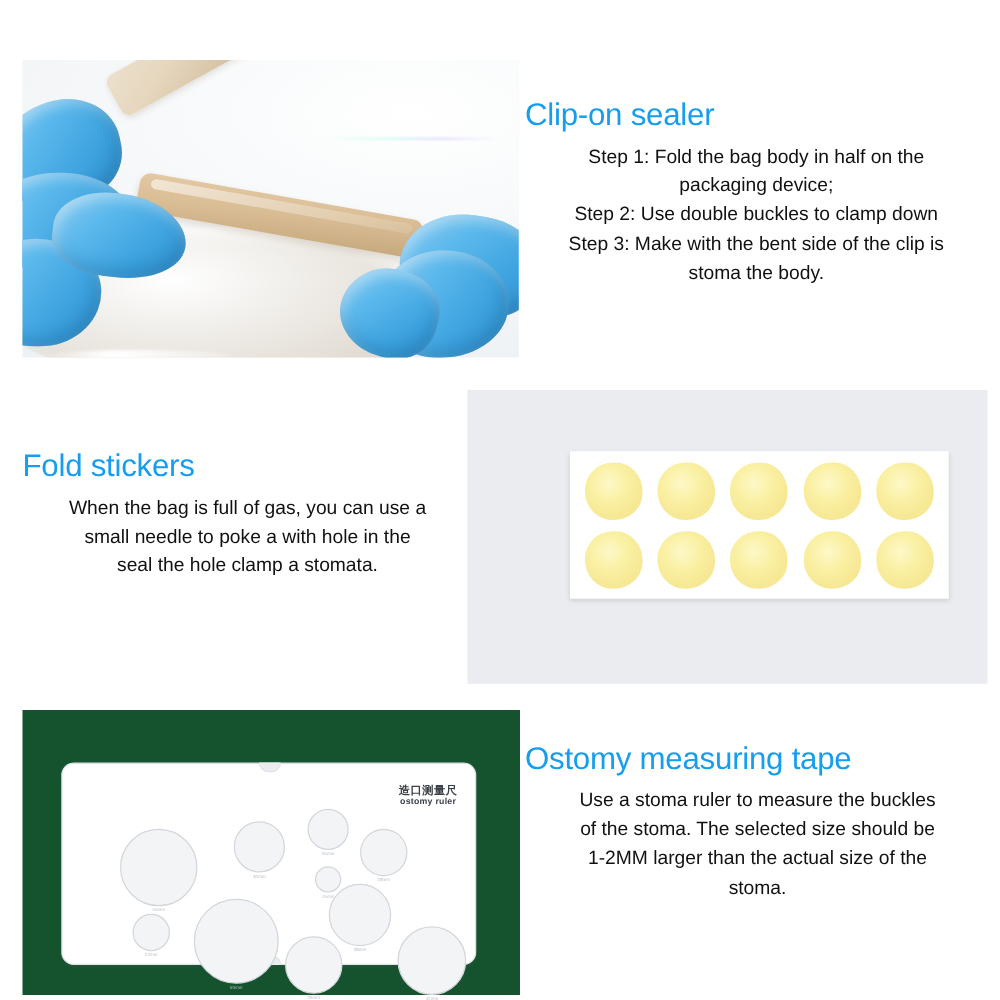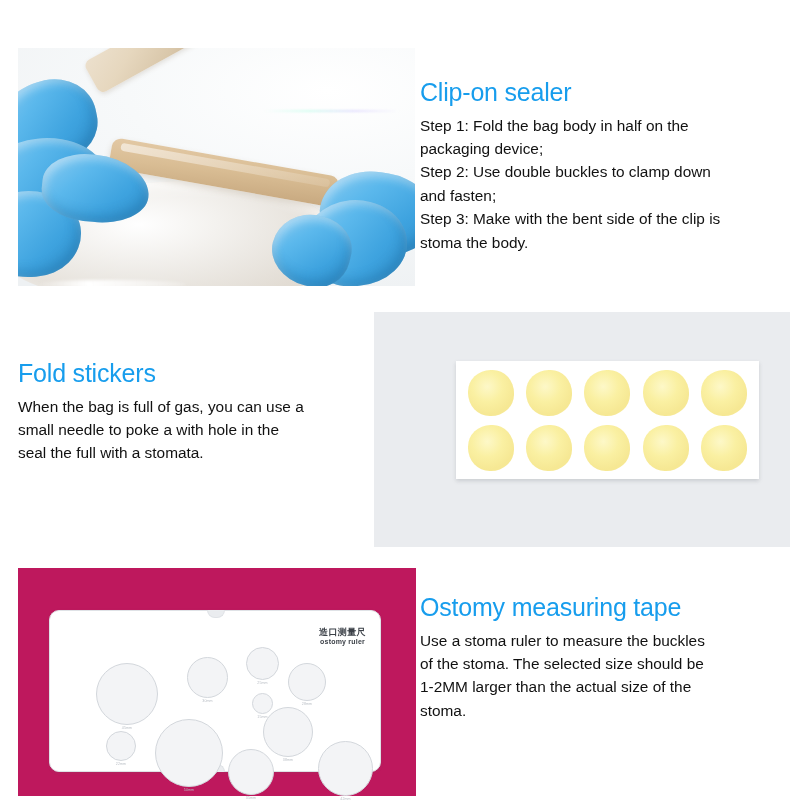--- a/index.html
+++ b/index.html
@@ -30,20 +30,21 @@
     line-height: 1.1;
     margin: 0 0 7px 0;
     white-space: nowrap;
   }
   .section-body {
     color: #111111;
     font-size: 15.4px;
     line-height: 1.52;
     margin: 0;
     font-weight: 400;
+    text-align: center;
   }
   .section-body .line { display: block; }
 
   
   .photo-sealer {
     position: absolute;
     left: 18px;
     top: 48px;
     width: 397px;
     height: 238px;
@@ -173,21 +174,21 @@
     border-radius: 49% 46% 50% 47% / 47% 50% 46% 50%;
   }
 
   
   .photo-ruler {
     position: absolute;
     left: 18px;
     top: 568px;
     width: 398px;
     height: 228px;
-    background: #be185d;
+    background: #14532d;
   }
   .ruler-card {
     position: absolute;
     left: 31px;
     top: 42px;
     width: 330px;
     height: 160px;
     background: #ffffff;
     border: 1px solid #dfe2e6;
     border-radius: 10px;
@@ -270,32 +271,31 @@
     <div class="glove g-r2"></div>
     <div class="glove g-r3"></div>
   </div>
 
   <div class="txt-sealer">
     <h2 class="section-heading">Clip-on sealer</h2>
     <p class="section-body">
       <span class="line">Step 1: Fold the bag body in half on the</span>
       <span class="line">packaging device;</span>
       <span class="line">Step 2: Use double buckles to clamp down</span>
-      <span class="line">and fasten;</span>
       <span class="line">Step 3: Make with the bent side of the clip is</span>
       <span class="line">stoma the body.</span>
     </p>
   </div>
 
   <div class="txt-stickers">
     <h2 class="section-heading">Fold stickers</h2>
     <p class="section-body">
       <span class="line">When the bag is full of gas, you can use a</span>
       <span class="line">small needle to poke a with hole in the</span>
-      <span class="line">seal the full with a stomata.</span>
+      <span class="line">seal the hole clamp a stomata.</span>
     </p>
   </div>
 
   <div class="photo-stickers">
     <div class="sticker-sheet" id="sticker-sheet">
         <div class="sticker-dot"></div>
         <div class="sticker-dot"></div>
         <div class="sticker-dot"></div>
         <div class="sticker-dot"></div>
         <div class="sticker-dot"></div>

